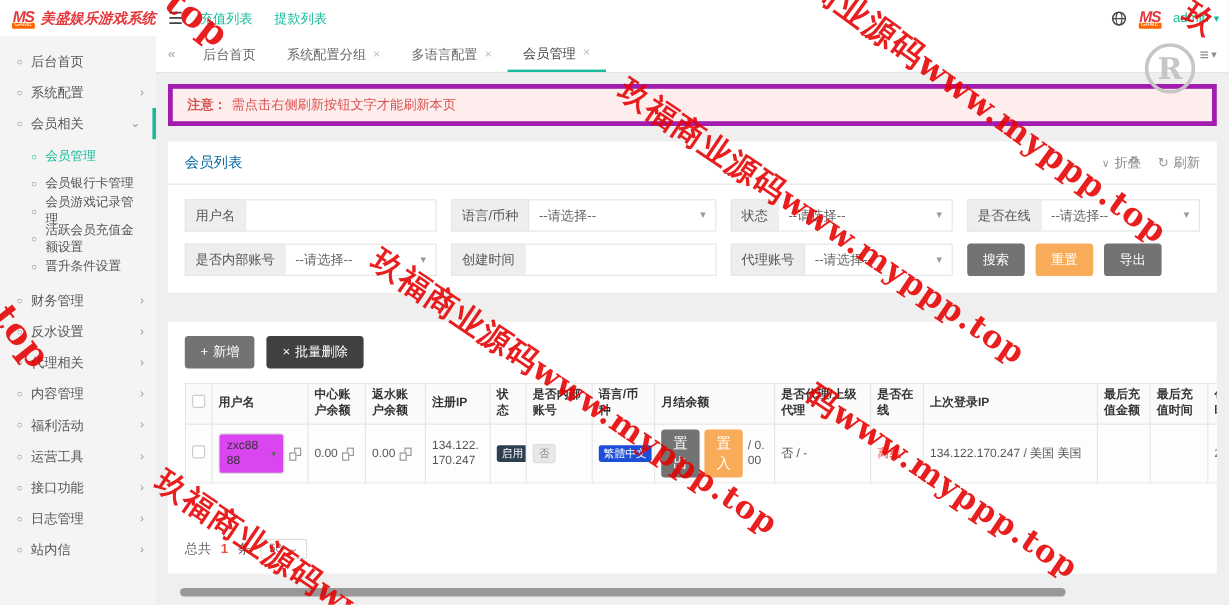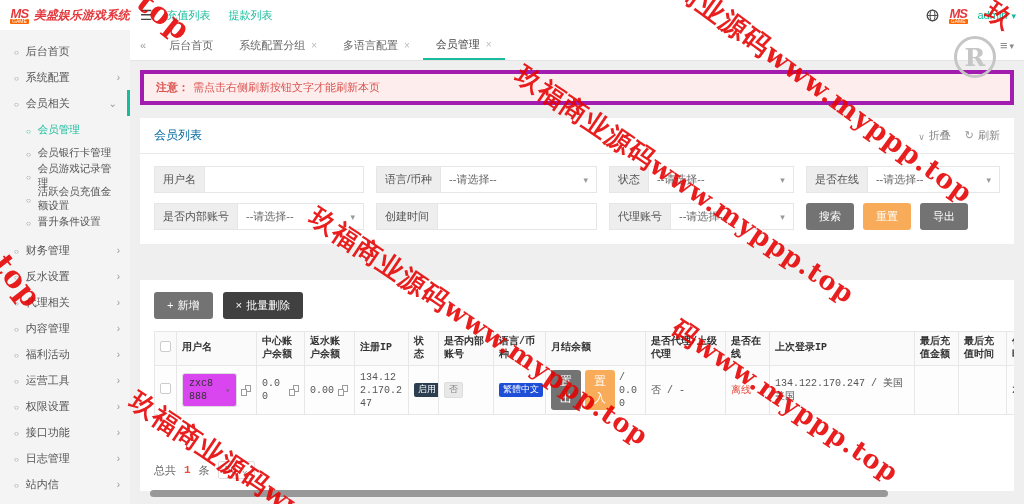--- a/index.html
+++ b/index.html
@@ -70,21 +70,21 @@
   .fgroup .fctl { flex:1; border:1px solid #e5e6e7; background:#fff; padding:0 8px; font-size:11px;
     color:#666; display:flex; align-items:center; min-width:0; }
   .fgroup .fctl.sel { justify-content:space-between; cursor:pointer; }
   .fctl .sel-caret { color:#999; font-size:9px; }
   .sel-caret::before{ content:"▾"; }
   .fbtns { display:flex; align-items:center; gap:9px; }
   .btn { border:none; border-radius:3px; color:#fff; font-size:11px; padding:6px 13px; cursor:pointer;
     font-family:inherit; display:inline-flex; align-items:center; gap:4px; }
   .btn-teal { background:#737373; } .btn-orange { background:#f8ac59; } .btn-red { background:#404040; }
 
-  .card2 { margin-top:36px; padding:12px 0 12px 14px; position:relative;font-family:Liberation Mono, monospace; }
+  .card2 { margin-top:24px; padding:12px 0 12px 14px; position:relative; }
   .toolbar { display:flex; gap:10px; margin-bottom:12px; }
   .pl::before{ content:"+"; font-size:11px; } .xm::before{ content:"×"; font-size:11px; }
 
   .tbl-wrap { overflow:hidden; width:860px; }
   table { border-collapse:collapse; table-layout:fixed; width:892px; font-size:10px; }
   th,td { border:1px solid #e7e7e7; padding:4px 5px; text-align:left; vertical-align:middle;
     overflow:hidden; word-break:break-all; }
   th { color:#333; font-weight:bold; background:#fafafa; line-height:1.25; }
   td { color:#555; background:#fdfdfd; line-height:1.3; }
   .cb { width:11px; height:11px; border:1px solid #ccc; border-radius:2px; background:#fff; display:inline-block; cursor:pointer; }
@@ -211,25 +211,20 @@
       <span class="arr arr-r"></span>
     </div>
     <div class="side-item">
       <span class="dot"></span>
       <span>福利活动</span>
       <span class="arr arr-r"></span>
     </div>
     <div class="side-item">
       <span class="dot"></span>
       <span>运营工具</span>
-      <span class="arr arr-r"></span>
-    </div>
-    <div class="side-item">
-      <span class="dot"></span>
-      <span>权限设置</span>
       <span class="arr arr-r"></span>
     </div>
     <div class="side-item">
       <span class="dot"></span>
       <span>接口功能</span>
       <span class="arr arr-r"></span>
     </div>
     <div class="side-item">
       <span class="dot"></span>
       <span>日志管理</span>

